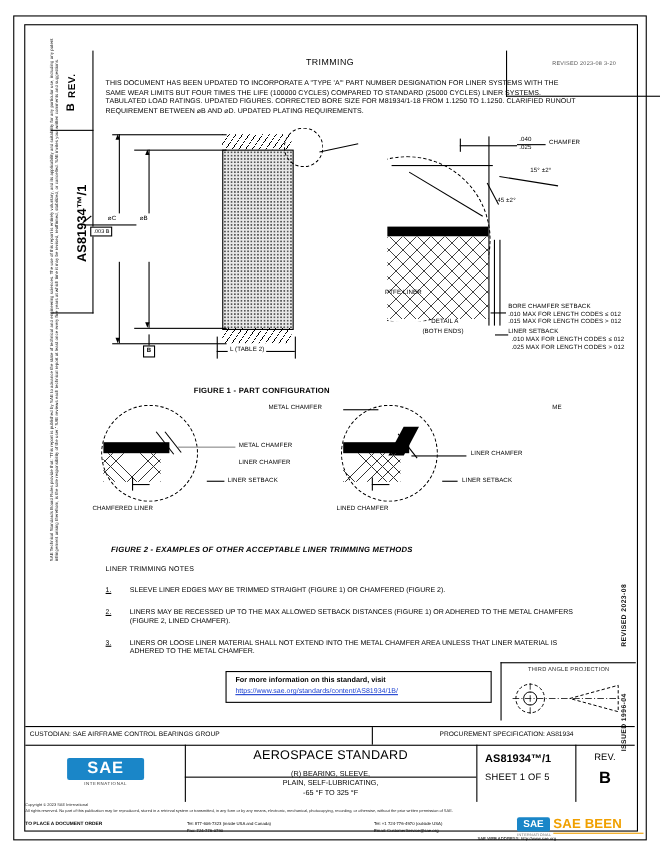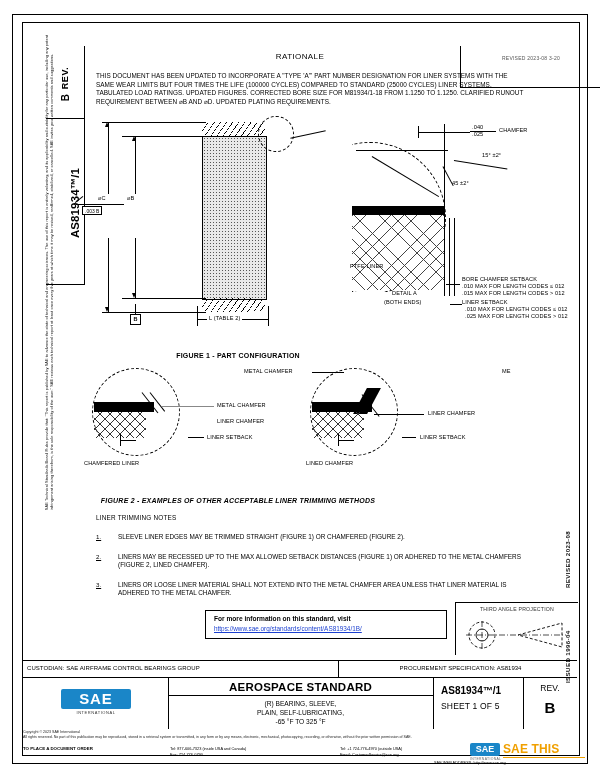--- a/index.html
+++ b/index.html
@@ -109,22 +109,22 @@
   .tb-cust{position:absolute;left:4px;top:4px;font-size:6px;letter-spacing:0.01em;}
   .tb-div{position:absolute;left:315px;top:0;width:1.2px;height:16px;background:#000;}
   .tb-proc{position:absolute;left:325px;top:4px;width:225px;text-align:center;font-size:6px;}
 
   .tb-row2{position:absolute;left:0;top:16px;width:554px;height:52px;}
   .tb-c1{position:absolute;left:0;top:0;width:145px;height:52px;border-right:1.2px solid #000;}
   .tb-c2{position:absolute;left:145px;top:0;width:265px;height:52px;border-right:1.2px solid #000;}
   .tb-c3{position:absolute;left:410px;top:0;width:90px;height:52px;border-right:1.2px solid #000;}
   .tb-c4{position:absolute;left:500px;top:0;width:54px;height:52px;}
 
-  .as-title{position:absolute;top:4px;left:0;width:265px;text-align:center;font-size:11.5px;font-weight:bold;letter-spacing:0.02em;
-    border-bottom:1.2px solid #000;padding-bottom:2px;}
+  .as-title{position:absolute;top:4px;left:0;width:265px;text-align:center;font-size:11.5px;font-weight:normal;letter-spacing:0.02em;
+    border-bottom:1.2px solid #000;padding-bottom:13px;}
   .as-sub{position:absolute;top:22px;left:0;width:265px;text-align:center;font-size:6.6px;line-height:9px;}
 
   .tb-num{position:absolute;left:8px;top:8px;font-size:10px;font-weight:bold;}
   .tb-sheet{position:absolute;left:8px;top:24px;font-size:8.5px;letter-spacing:0.02em;}
   .tb-revl{position:absolute;top:6px;left:0;width:54px;text-align:center;font-size:8.5px;letter-spacing:0.02em;}
   .tb-revv{position:absolute;top:22px;left:0;width:54px;text-align:center;font-size:15px;font-weight:bold;}
 
   
   .sae-logo{position:absolute;left:38px;top:12px;width:70px;height:28px;}
   .sae-mark{position:absolute;left:0;top:0;width:70px;height:20px;background:#1a86c8;border-radius:2px;
@@ -169,21 +169,21 @@
     <div class="docbox">
       <div class="rot">AS81934™/1</div>
     </div>
 
     <div class="stampbox">
       <div class="st">REVISED 2023-08
 3-20</div>
     </div>
   </div>
 
-  <div class="rationale-title">RATIONALE</div>
+  <div class="rationale-title">TRIMMING</div>
   <div class="rationale-body">THIS DOCUMENT HAS BEEN UPDATED TO INCORPORATE A "TYPE 'A'" PART NUMBER DESIGNATION FOR LINER SYSTEMS WITH THE SAME WEAR LIMITS BUT FOUR TIMES THE LIFE (100000 CYCLES) COMPARED TO STANDARD (25000 CYCLES) LINER SYSTEMS. TABULATED LOAD RATINGS. UPDATED FIGURES. CORRECTED BORE SIZE FOR M81934/1-18 FROM 1.1250 TO 1.1250. CLARIFIED RUNOUT REQUIREMENT BETWEEN ⌀B AND ⌀D. UPDATED PLATING REQUIREMENTS.</div>
 
   <div class="fig1">
 
     <div class="hatch-top"></div>
     <div class="part-rect"></div>
     <div class="hatch-bot"></div>
 
     <div class="dimline hline" style="left:40px;top:4px;width:104px;"></div>
     <div class="dimline hline" style="left:40px;top:194px;width:104px;"></div>
@@ -376,18 +376,18 @@
 
   <div class="ftcol big" style="left:23px;top:746px;font-size:4.4px;font-weight:bold;">TO PLACE A DOCUMENT ORDER</div>
   <div class="ftcol" style="left:170px;top:746px;">Tel: 877-606-7323 (inside USA and Canada)</div>
   <div class="ftcol" style="left:170px;top:752px;">Fax: 724-776-0790</div>
   <div class="ftcol" style="left:340px;top:746px;">Tel: +1 724-776-4970 (outside USA)</div>
   <div class="ftcol" style="left:340px;top:752px;">Email: CustomerService@sae.org</div>
   <div class="ftcol" style="left:434px;top:760px;">SAE WEB ADDRESS: http://www.sae.org</div>
 
   <div class="norm">
     <div class="norm-badge">SAE</div>
-    <div class="norm-txt">SAE THIS</div>
+    <div class="norm-txt">SAE BEEN</div>
     <div class="norm-rule"></div>
     <div class="norm-sub">INTERNATIONAL</div>
   </div>
 
 </div>
 
 </body></html>

